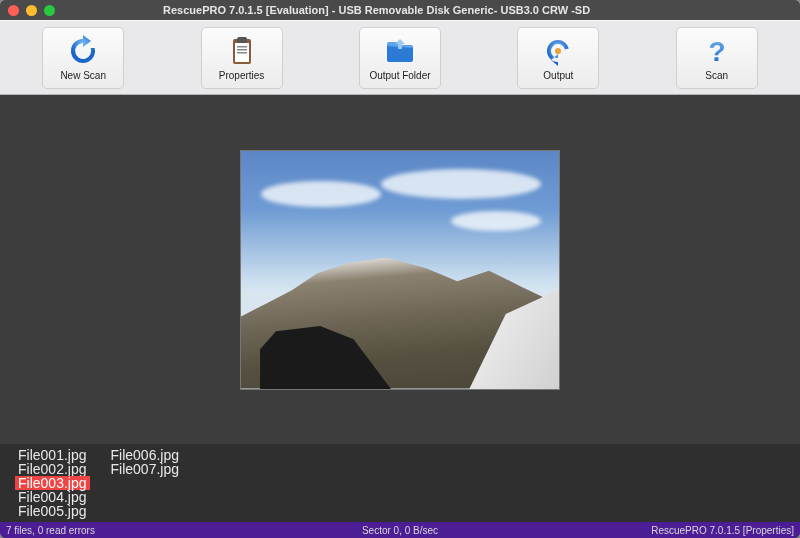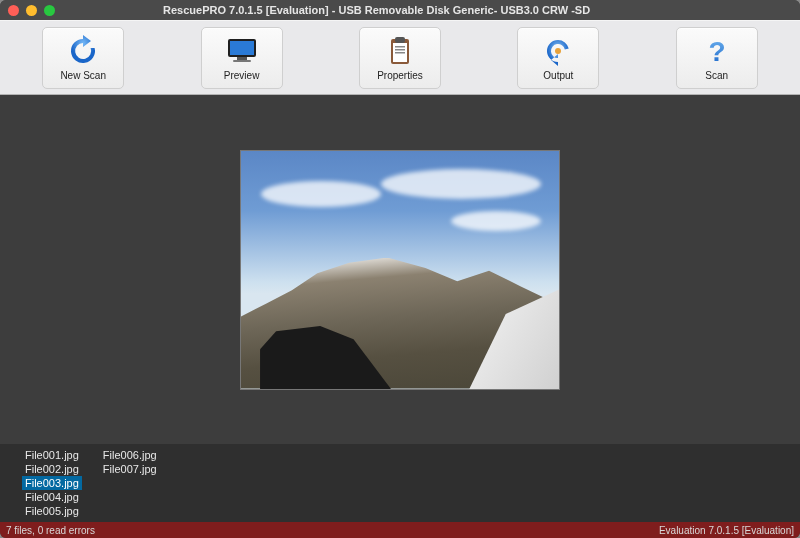--- a/index.html
+++ b/index.html
@@ -19,24 +19,24 @@
   .preview-area{flex:1;background:#3d3d3d;display:flex;align-items:center;justify-content:center;padding:10px}
   .preview-box{width:320px;height:240px;border:1px solid #777;overflow:hidden;position:relative}
   .sky{position:absolute;inset:0;background:linear-gradient(#5b87c6 0%,#6f9cd4 25%,#cde0ef 55%,#d9e6f0 60%)}
   .cloud{position:absolute;border-radius:50%;background:rgba(255,255,255,.75);filter:blur(2px)}
   .mtn{position:absolute;left:0;right:0;bottom:0;height:55%;background:
       linear-gradient(180deg,rgba(255,255,255,0) 0%,rgba(255,255,255,0) 100%),
       linear-gradient(175deg,#f0f0f0 0%,#d8d4cd 8%,#8b8170 20%,#6e6758 45%,#565041 70%,#4a4638 100%);
       clip-path:polygon(0 45%,8% 35%,16% 25%,24% 12%,34% 4%,46% 0%,58% 8%,68% 18%,78% 10%,88% 22%,100% 36%,100% 100%,0 100%)}
   .cowl{position:absolute;left:6%;bottom:-4px;width:42%;height:28%;background:#1a1a1a;clip-path:polygon(0 100%,0 35%,12% 8%,45% 0%,70% 20%,100% 100%)}
   .wing{position:absolute;right:-4px;bottom:-4px;width:30%;height:44%;background:linear-gradient(120deg,#f4f4f4,#cfcfcf);clip-path:polygon(100% 100%,100% 0,40% 25%,0 100%)}
-  .file-panel{height:78px;background:#2f2f2f;color:#e8e8e8;display:flex;flex-direction:column;flex-wrap:wrap;align-content:flex-start;padding:4px 22px;gap:0 18px;column-gap:18px;font-size:11px;overflow:hidden}
+  .file-panel{height:78px;background:#2f2f2f;color:#e8e8e8;display:flex;flex-direction:column;flex-wrap:wrap;align-content:flex-start;padding:4px 15px;gap:0 18px;column-gap:18px;font-size:14px;overflow:hidden}
   .file{height:14px;line-height:14px;padding:0 3px;cursor:pointer;white-space:nowrap}
-  .file.sel{background:#0369a1;color:#fff}
-  .statusbar{height:16px;background:#7f1d1d;color:#d8d8d8;font-size:10px;display:flex;align-items:center;padding:0 6px}
+  .file.sel{background:#ef4444;color:#fff}
+  .statusbar{height:16px;background:#4c1d95;color:#d8d8d8;font-size:10px;display:flex;align-items:center;padding:0 6px}
   .statusbar .seg{flex:1}
   .statusbar .seg.center{text-align:center}
   .statusbar .seg.right{text-align:right}
 </style>
 </head>
 <body>
 
 <div class="window">
 
   <div class="titlebar">
@@ -58,47 +58,46 @@
                 <stop offset="0%" stop-color="#76b9f7"></stop>
                 <stop offset="100%" stop-color="#1a66c9"></stop>
               </radialGradient>
             </defs>
             <path d="M18 4a12 12 0 1 0 11.6 9h-4A8 8 0 1 1 18 8v4l8-6-8-6z" fill="url(#gb)"></path>
           </svg>
       </div>
       <div class="tb-label">New Scan</div>
     </div>
 
-    <div class="tb-btn">
-      <div class="tb-icon">
-        <svg width="36" height="32" viewBox="0 0 36 32">
-            <rect x="4" y="4" width="28" height="18" rx="2" fill="#1f1f1f"></rect>
-            <rect x="6" y="6" width="24" height="14" fill="#2a7ad6"></rect>
-            <rect x="13" y="22" width="10" height="3" fill="#555"></rect>
-            <rect x="9" y="25" width="18" height="2" rx="1" fill="#777"></rect>
-          </svg>
-      </div>
-      <div class="tb-label">Preview</div>
-    </div>
 
     <div class="tb-btn">
       <div class="tb-icon">
         <svg width="36" height="32" viewBox="0 0 36 32">
             <rect x="9" y="4" width="18" height="25" rx="2" fill="#8a5a3a"></rect>
             <rect x="11" y="8" width="14" height="19" fill="#fff"></rect>
             <rect x="13" y="2" width="10" height="6" rx="2" fill="#555"></rect>
             <rect x="13" y="11" width="10" height="1.5" fill="#888"></rect>
             <rect x="13" y="14" width="10" height="1.5" fill="#888"></rect>
             <rect x="13" y="17" width="10" height="1.5" fill="#888"></rect>
           </svg>
       </div>
       <div class="tb-label">Properties</div>
     </div>
 
 
+    <div class="tb-btn">
+      <div class="tb-icon">
+        <svg width="36" height="32" viewBox="0 0 36 32">
+            <path d="M5 11h26v14a2 2 0 0 1-2 2H7a2 2 0 0 1-2-2z" fill="#2a7ad6"></path>
+            <path d="M5 11V9a2 2 0 0 1 2-2h8l3 3h11a2 2 0 0 1 2 2v1z" fill="#5ea3ea"></path>
+            <path d="M18 4l5 5h-3v5h-4V9h-3z" fill="#9bc7f4"></path>
+          </svg>
+      </div>
+      <div class="tb-label">Output Folder</div>
+    </div>
 
 
     <div class="tb-btn">
       <div class="tb-icon">
         <svg width="36" height="32" viewBox="0 0 36 32">
             <defs>
               <radialGradient id="gs" cx="50%" cy="35%">
                 <stop offset="0%" stop-color="#8fc7f7"></stop>
                 <stop offset="100%" stop-color="#1a66c9"></stop>
               </radialGradient>
@@ -144,16 +143,17 @@
       <div class="file">File002.jpg</div>
       <div class="file sel">File003.jpg</div>
       <div class="file">File004.jpg</div>
       <div class="file">File005.jpg</div>
       <div class="file">File006.jpg</div>
       <div class="file">File007.jpg</div>
     </div>
 
   <div class="statusbar">
     <div class="seg">7 files, 0 read errors</div>
-    <div class="seg right">Evaluation 7.0.1.5 [Evaluation]</div>
+    <div class="seg center">Sector 0, 0 B/sec</div>
+    <div class="seg right">RescuePRO 7.0.1.5 [Properties]</div>
   </div>
 
 </div>
 
 </body></html>

